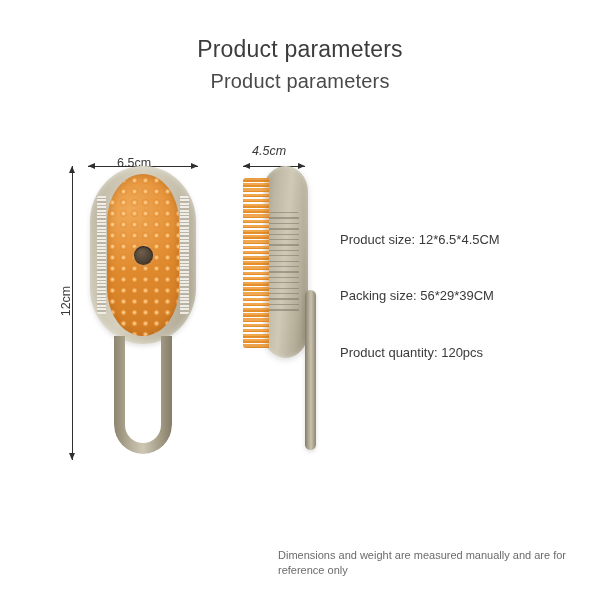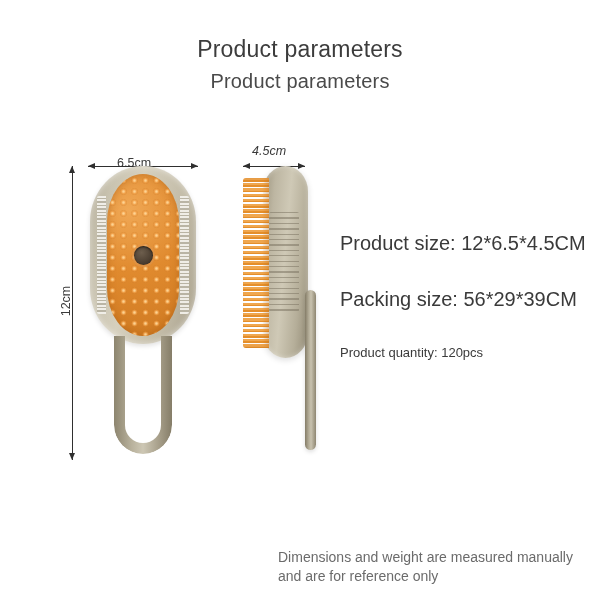--- a/index.html
+++ b/index.html
@@ -210,33 +210,33 @@
     width: 11px;
     height: 160px;
     border-radius: 6px;
     background: linear-gradient(90deg,#847c67 0%,#b4ad98 35%,#c8c2af 55%,#8e8671 100%);
     box-shadow: 0 2px 4px rgba(0,0,0,.13);
   }
 
   
   .spec-line {
     position: absolute;
-    font-size: 20px;
+    font-size: 13px;
     color: #3a3a3a;
     white-space: nowrap;
   }
   #spec-quantity { font-size: 13px; }
 
   
   #footer-note {
     position: absolute;
     left: 278px;
     top: 548px;
     width: 300px;
-    font-size: 14px;
+    font-size: 11px;
     line-height: 1.35;
     color: #6b6b6b;
   }
 </style>
 </head>
 <body>
 
 <div id="title-main">Product parameters</div>
 <div id="title-sub">Product parameters</div>
 

